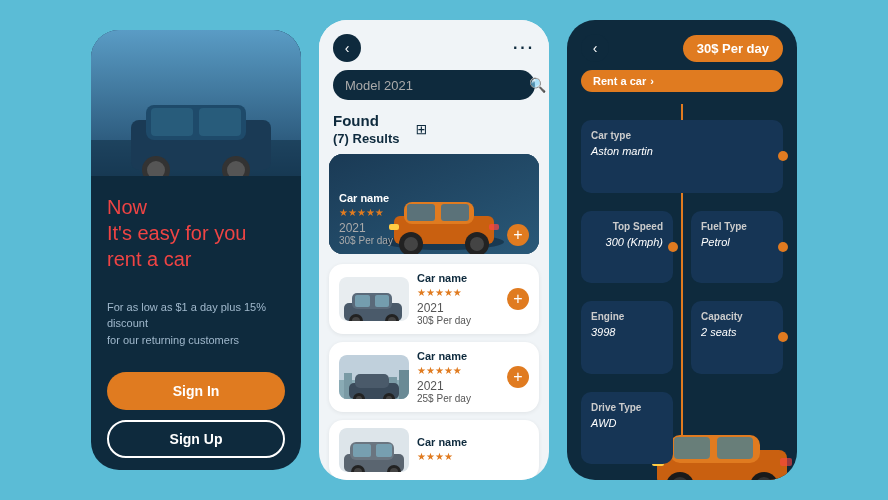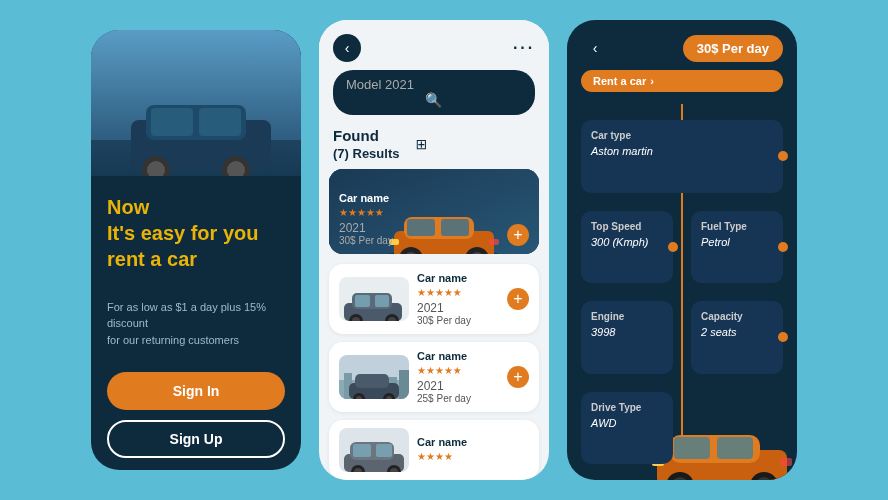--- a/index.html
+++ b/index.html
@@ -38,23 +38,23 @@
       position: relative;
       overflow: hidden;
     }
     .screen1-content {
       padding: 18px 16px 12px;
       flex: 1;
       display: flex;
       flex-direction: column;
     }
     .screen1-title {
-      color: #eab308;
+      color: #ef4444;
       font-size: 20px;
-      font-weight: 700;
+      font-weight: 400;
       line-height: 1.3;
       margin-bottom: 27px;
     }
     .screen1-subtitle {
       color: #a0b8cc;
       font-size: 11px;
       line-height: 1.5;
       margin-bottom: auto;
     }
     .screen1-btns {
@@ -122,22 +122,21 @@
       cursor: pointer;
       letter-spacing: 2px;
     }
     .search-bar {
       margin: 0 14px 8px;
       background: #0e2a3d;
       border-radius: 20px;
       display: flex;
       align-items: center;
       padding: 7px 12px;
-      gap: 0;
-      flex-direction: column;
+      gap: 8px;
     }
     .search-bar input {
       background: transparent;
       border: none;
       color: #fff;
       font-size: 13px;
       outline: none;
       flex: 1;
     }
     .search-bar input::placeholder { color: #aaa; }
@@ -502,21 +501,21 @@
 
     <div class="specs-grid">
       <div style="position:absolute; left:50%; top:0; bottom:0; width:2px; background:#e07b20; transform:translateX(-50%); z-index:0;"></div>
 
       <div class="spec-item full-width" style="position:relative; z-index:1;">
         <div class="spec-label">Car type</div>
         <div class="spec-value">Aston martin</div>
         <div style="width:10px;height:10px;background:#e07b20;border-radius:50%;position:absolute;right:-5px;top:50%;transform:translateY(-50%);"></div>
       </div>
 
-      <div class="spec-item" style="position:relative; z-index:1;">
+      <div class="spec-item" style="position:relative; z-index:1;text-align:right;">
         <div class="spec-label">Top Speed</div>
         <div class="spec-value">300 (Kmph)</div>
         <div style="width:10px;height:10px;background:#e07b20;border-radius:50%;position:absolute;right:-5px;top:50%;transform:translateY(-50%);"></div>
       </div>
 
 
       <div class="spec-item" style="position:relative; z-index:1;">
         <div class="spec-label">Fuel Type</div>
         <div class="spec-value">Petrol</div>
         <div style="width:10px;height:10px;background:#e07b20;border-radius:50%;position:absolute;right:-5px;top:50%;transform:translateY(-50%);"></div>

